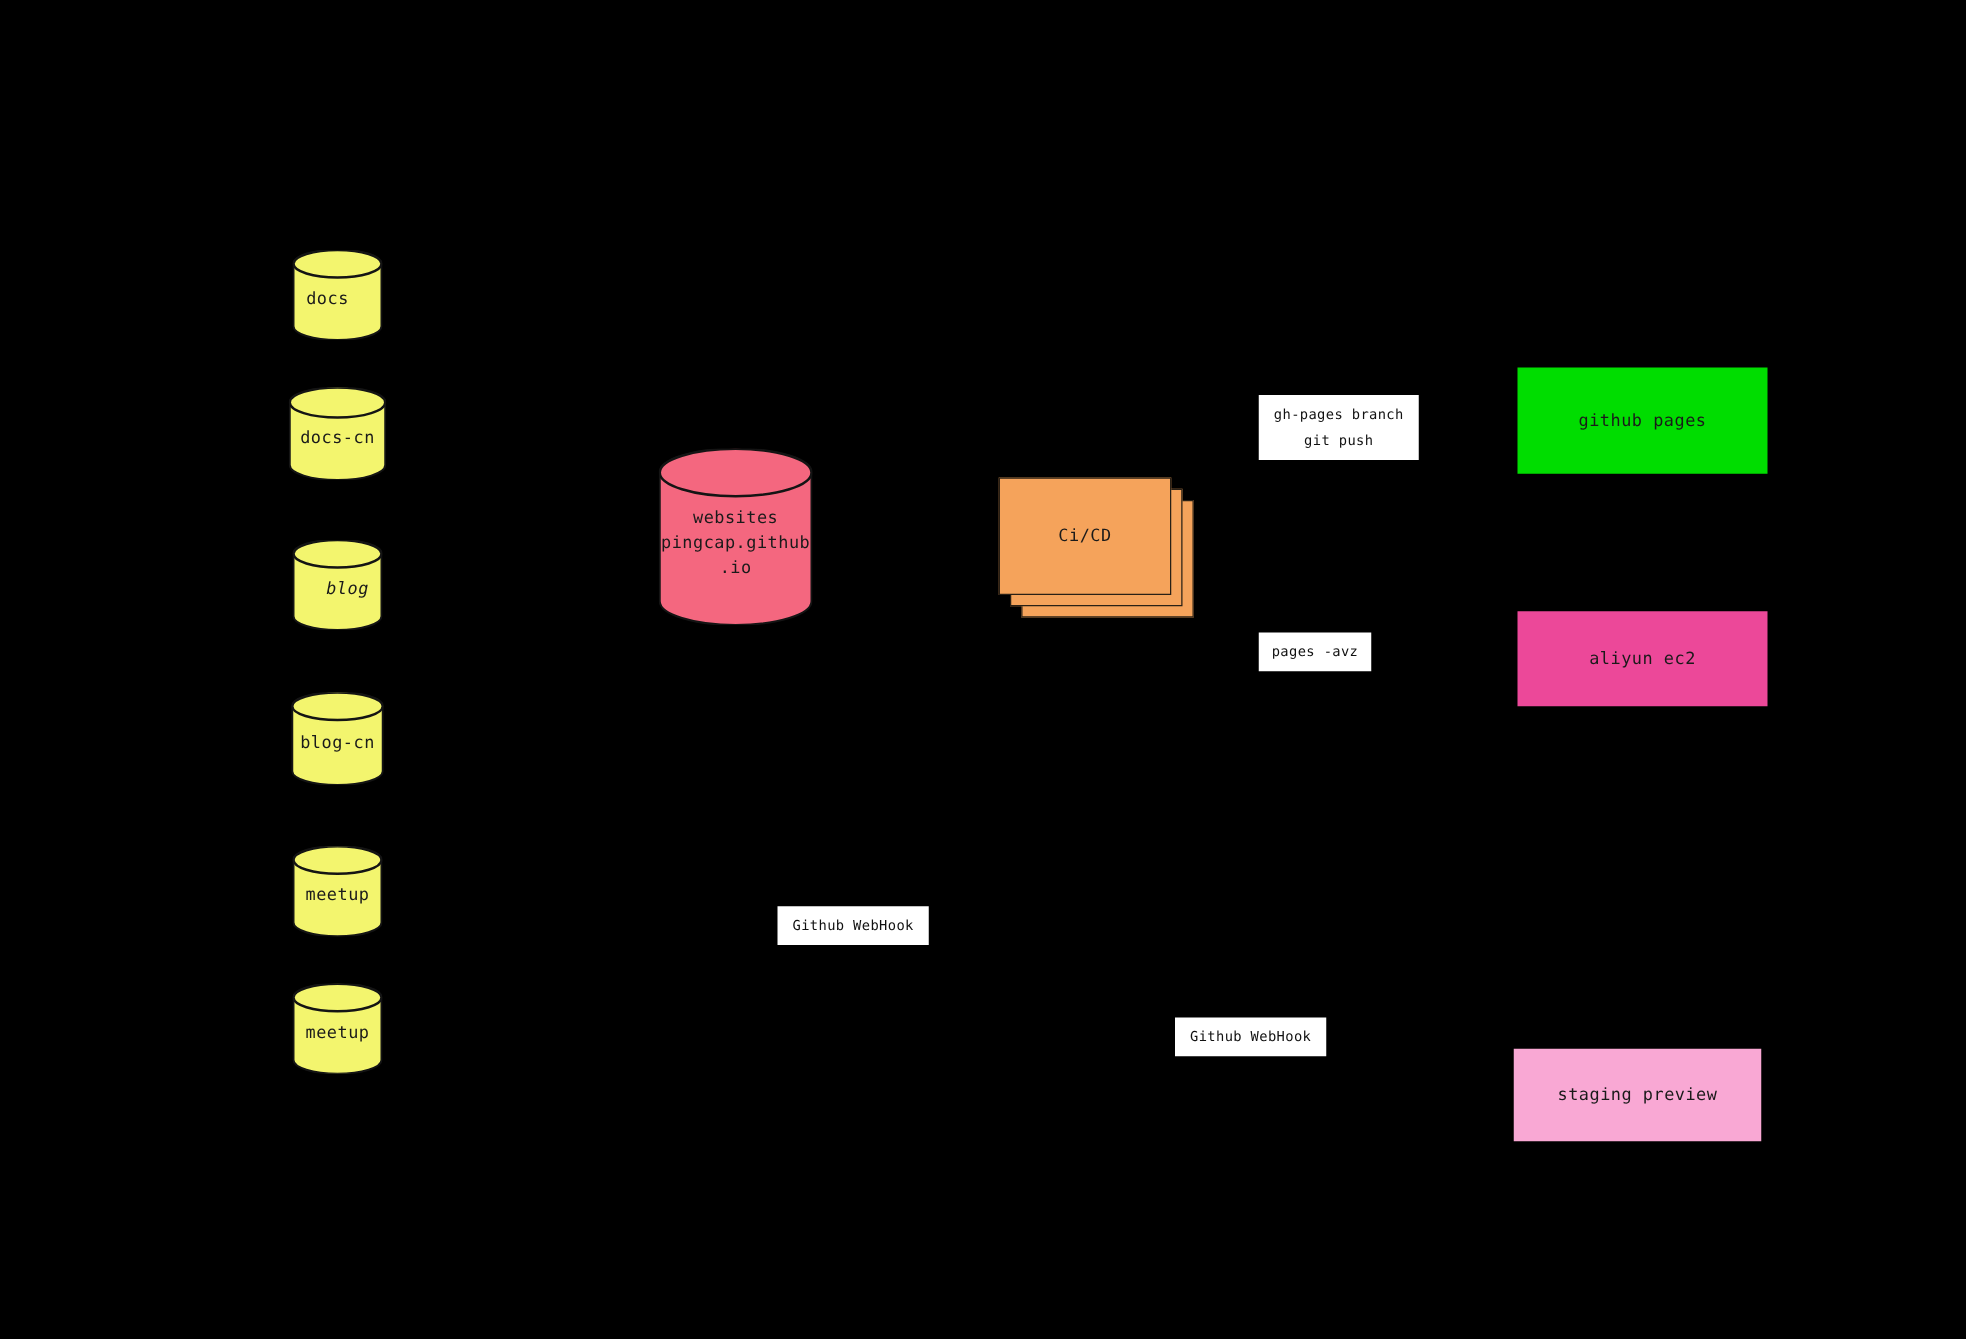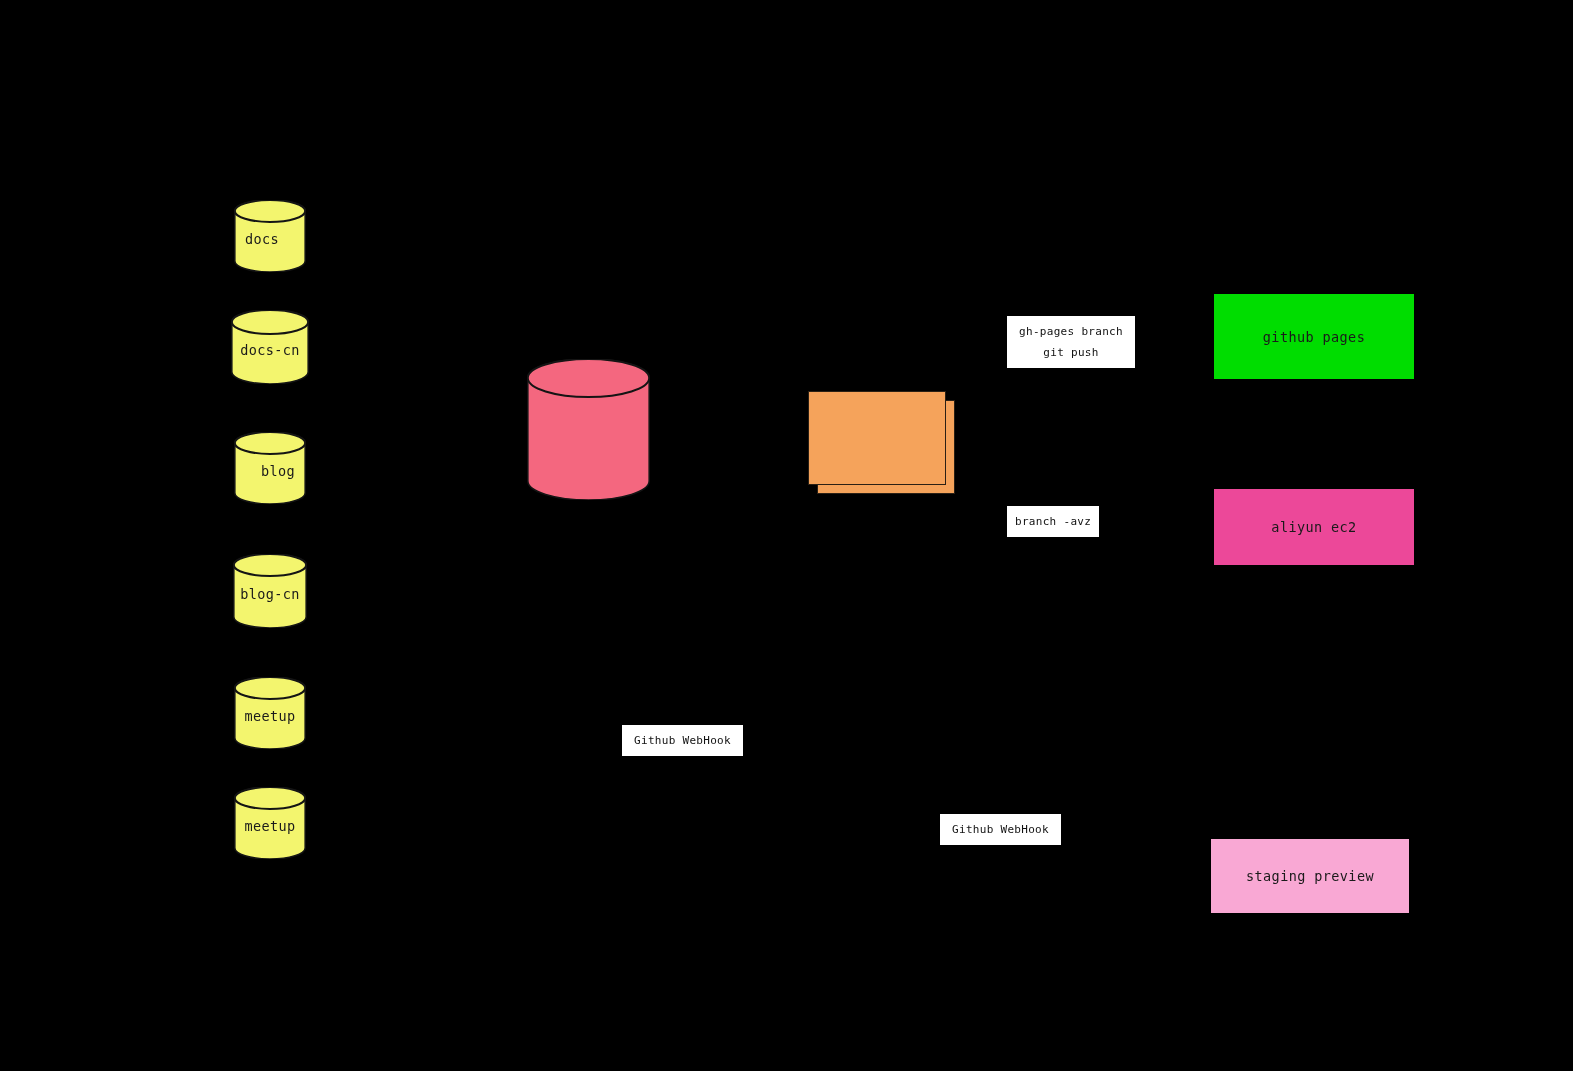--- a/index.html
+++ b/index.html
@@ -96,21 +96,21 @@
         </svg>
         <div class="cyl-label" style="top: 29px;">docs</div>
       </div>
       <div class="cyl" style="left: 231px; top: 310px; width: 78px; height: 74px;">
         <svg class="cyl-svg" width="78" height="74" viewBox="0 0 78 74">
           <path d="M 0.8,12 L 0.8,62 A 38.2,12 0 0 0 77.2,62 L 77.2,12 A 38.2,12 0 0 0 0.8,12 Z" fill="#f3f56e" stroke="#141414" stroke-width="1.6"></path>
           <ellipse cx="39" cy="12" rx="38.2" ry="12" fill="#f3f56e" stroke="#141414" stroke-width="2"></ellipse>
         </svg>
         <div class="cyl-label" style="top: 30px;">docs-cn</div>
       </div>
-      <div class="cyl" style="left: 234px; top: 432px; width: 88px; height: 72px;">
+      <div class="cyl" style="left: 234px; top: 432px; width: 88px; height: 72px; font-style: italic;">
         <svg class="cyl-svg" width="72" height="72" viewBox="0 0 72 72">
           <path d="M 0.8,11 L 0.8,61 A 35.2,11 0 0 0 71.2,61 L 71.2,11 A 35.2,11 0 0 0 0.8,11 Z" fill="#f3f56e" stroke="#141414" stroke-width="1.6"></path>
           <ellipse cx="36" cy="11" rx="35.2" ry="11" fill="#f3f56e" stroke="#141414" stroke-width="2"></ellipse>
         </svg>
         <div class="cyl-label" style="top: 29px;">blog</div>
       </div>
       <div class="cyl" style="left: 233px; top: 554px; width: 74px; height: 74px;">
         <svg class="cyl-svg" width="74" height="74" viewBox="0 0 74 74">
           <path d="M 0.8,11 L 0.8,63 A 36.2,11 0 0 0 73.2,63 L 73.2,11 A 36.2,11 0 0 0 0.8,11 Z" fill="#f3f56e" stroke="#141414" stroke-width="1.6"></path>
           <ellipse cx="37" cy="11" rx="36.2" ry="11" fill="#f3f56e" stroke="#141414" stroke-width="2"></ellipse>
@@ -131,39 +131,45 @@
         </svg>
         <div class="cyl-label" style="top: 29px;">meetup</div>
       </div>
     </div>
   <div id="hub-layer">
       <div class="cyl" style="left: 527px; top: 359px; width: 123px; height: 141px;">
         <svg class="cyl-svg" width="123" height="141" viewBox="0 0 123 141">
           <path d="M 0.8,19 L 0.8,122 A 60.7,19 0 0 0 122.2,122 L 122.2,19 A 60.7,19 0 0 0 0.8,19 Z" fill="#f4677f" stroke="#141414" stroke-width="1.6"></path>
           <ellipse cx="61.5" cy="19" rx="60.7" ry="19" fill="#f4677f" stroke="#141414" stroke-width="2"></ellipse>
         </svg>
+        <div class="cyl-label" style="top: 45px;">websites
+pingcap.github
+.io</div>
       </div>
     </div>
   <div id="cicd-layer">
       <div class="stack" style="left: 799px; top: 382px; width: 156px; height: 112px;">
         <div class="card" style="left: 18px; top: 18px; width: 138px; height: 94px; background: rgb(245, 163, 91);"></div>
         <div class="card" style="left: 9px; top: 9px; width: 138px; height: 94px; background: rgb(245, 163, 91);"></div>
+        <div class="card card-front" style="left: 0px; top: 0px; width: 138px; height: 94px; background: rgb(245, 163, 91);">
+          <span>Ci/CD</span>
+        </div>
       </div>
     </div>
   <div id="targets-layer">
       <div class="rect" style="left: 1214px; top: 294px; width: 200px; height: 85px; background: rgb(0, 221, 0);">
         <span>github pages</span>
       </div>
       <div class="rect" style="left: 1214px; top: 489px; width: 200px; height: 76px; background: #ec4899;">
         <span>aliyun ec2</span>
       </div>
       <div class="rect" style="left: 1211px; top: 839px; width: 198px; height: 74px; background: #f9a8d4;">
         <span>staging preview</span>
       </div>
     </div>
   <div id="labels-layer">
       <div class="edge-label" style="left: 1007px; top: 316px; min-width: 128px;">gh-pages branch
 git push</div>
-      <div class="edge-label" style="left: 1007px; top: 506px; min-width: 90px;">branch -avz</div>
+      <div class="edge-label" style="left: 1007px; top: 506px; min-width: 90px;">pages -avz</div>
       <div class="edge-label" style="left: 622px; top: 725px; min-width: 121px;">Github WebHook</div>
       <div class="edge-label" style="left: 940px; top: 814px; min-width: 121px;">Github WebHook</div>
     </div>
 </div>
 
 </body></html>

